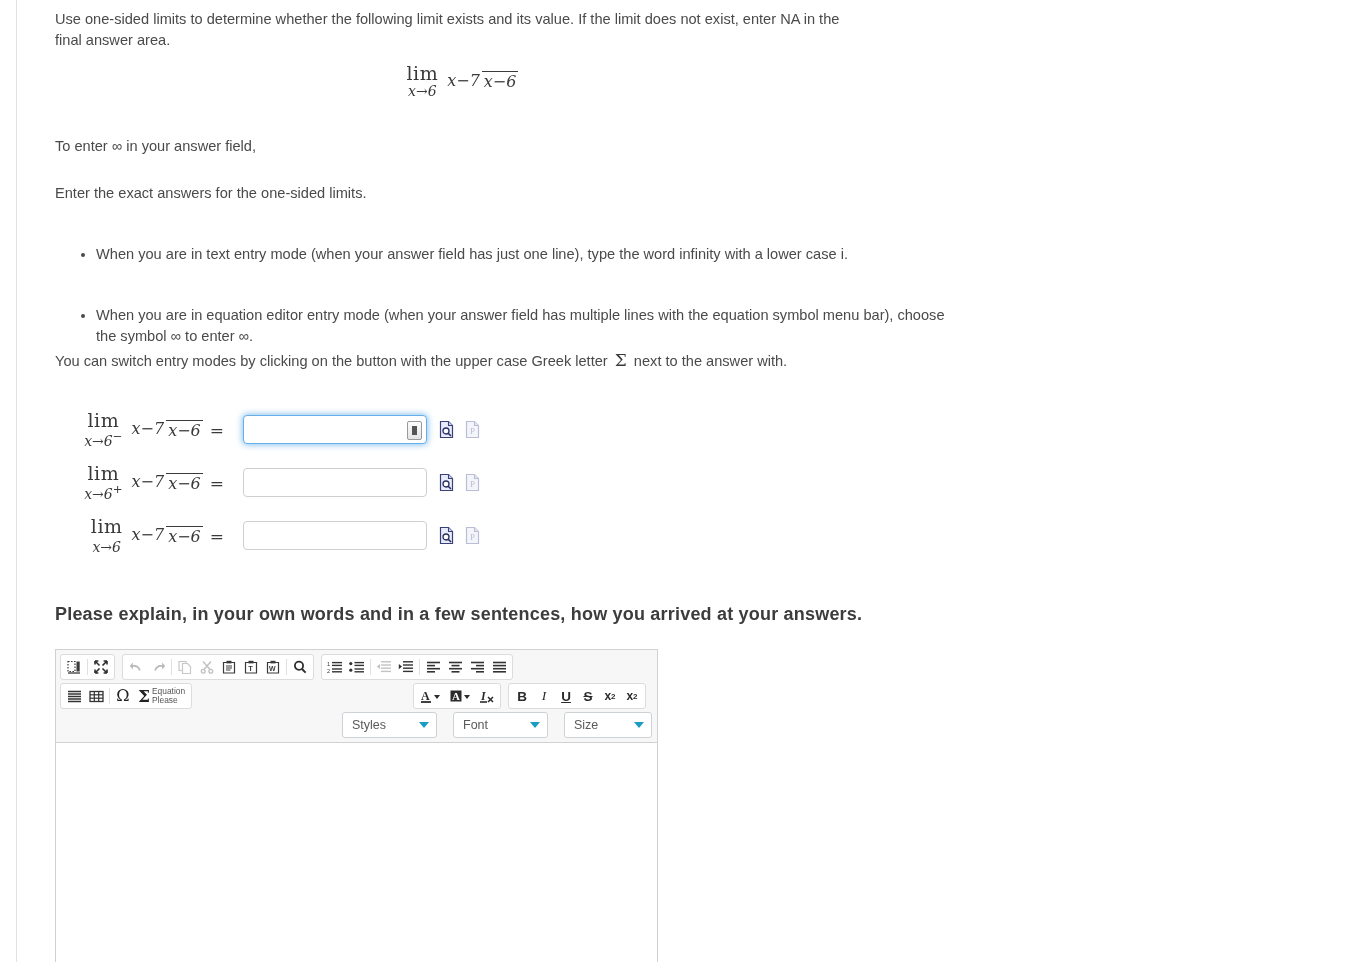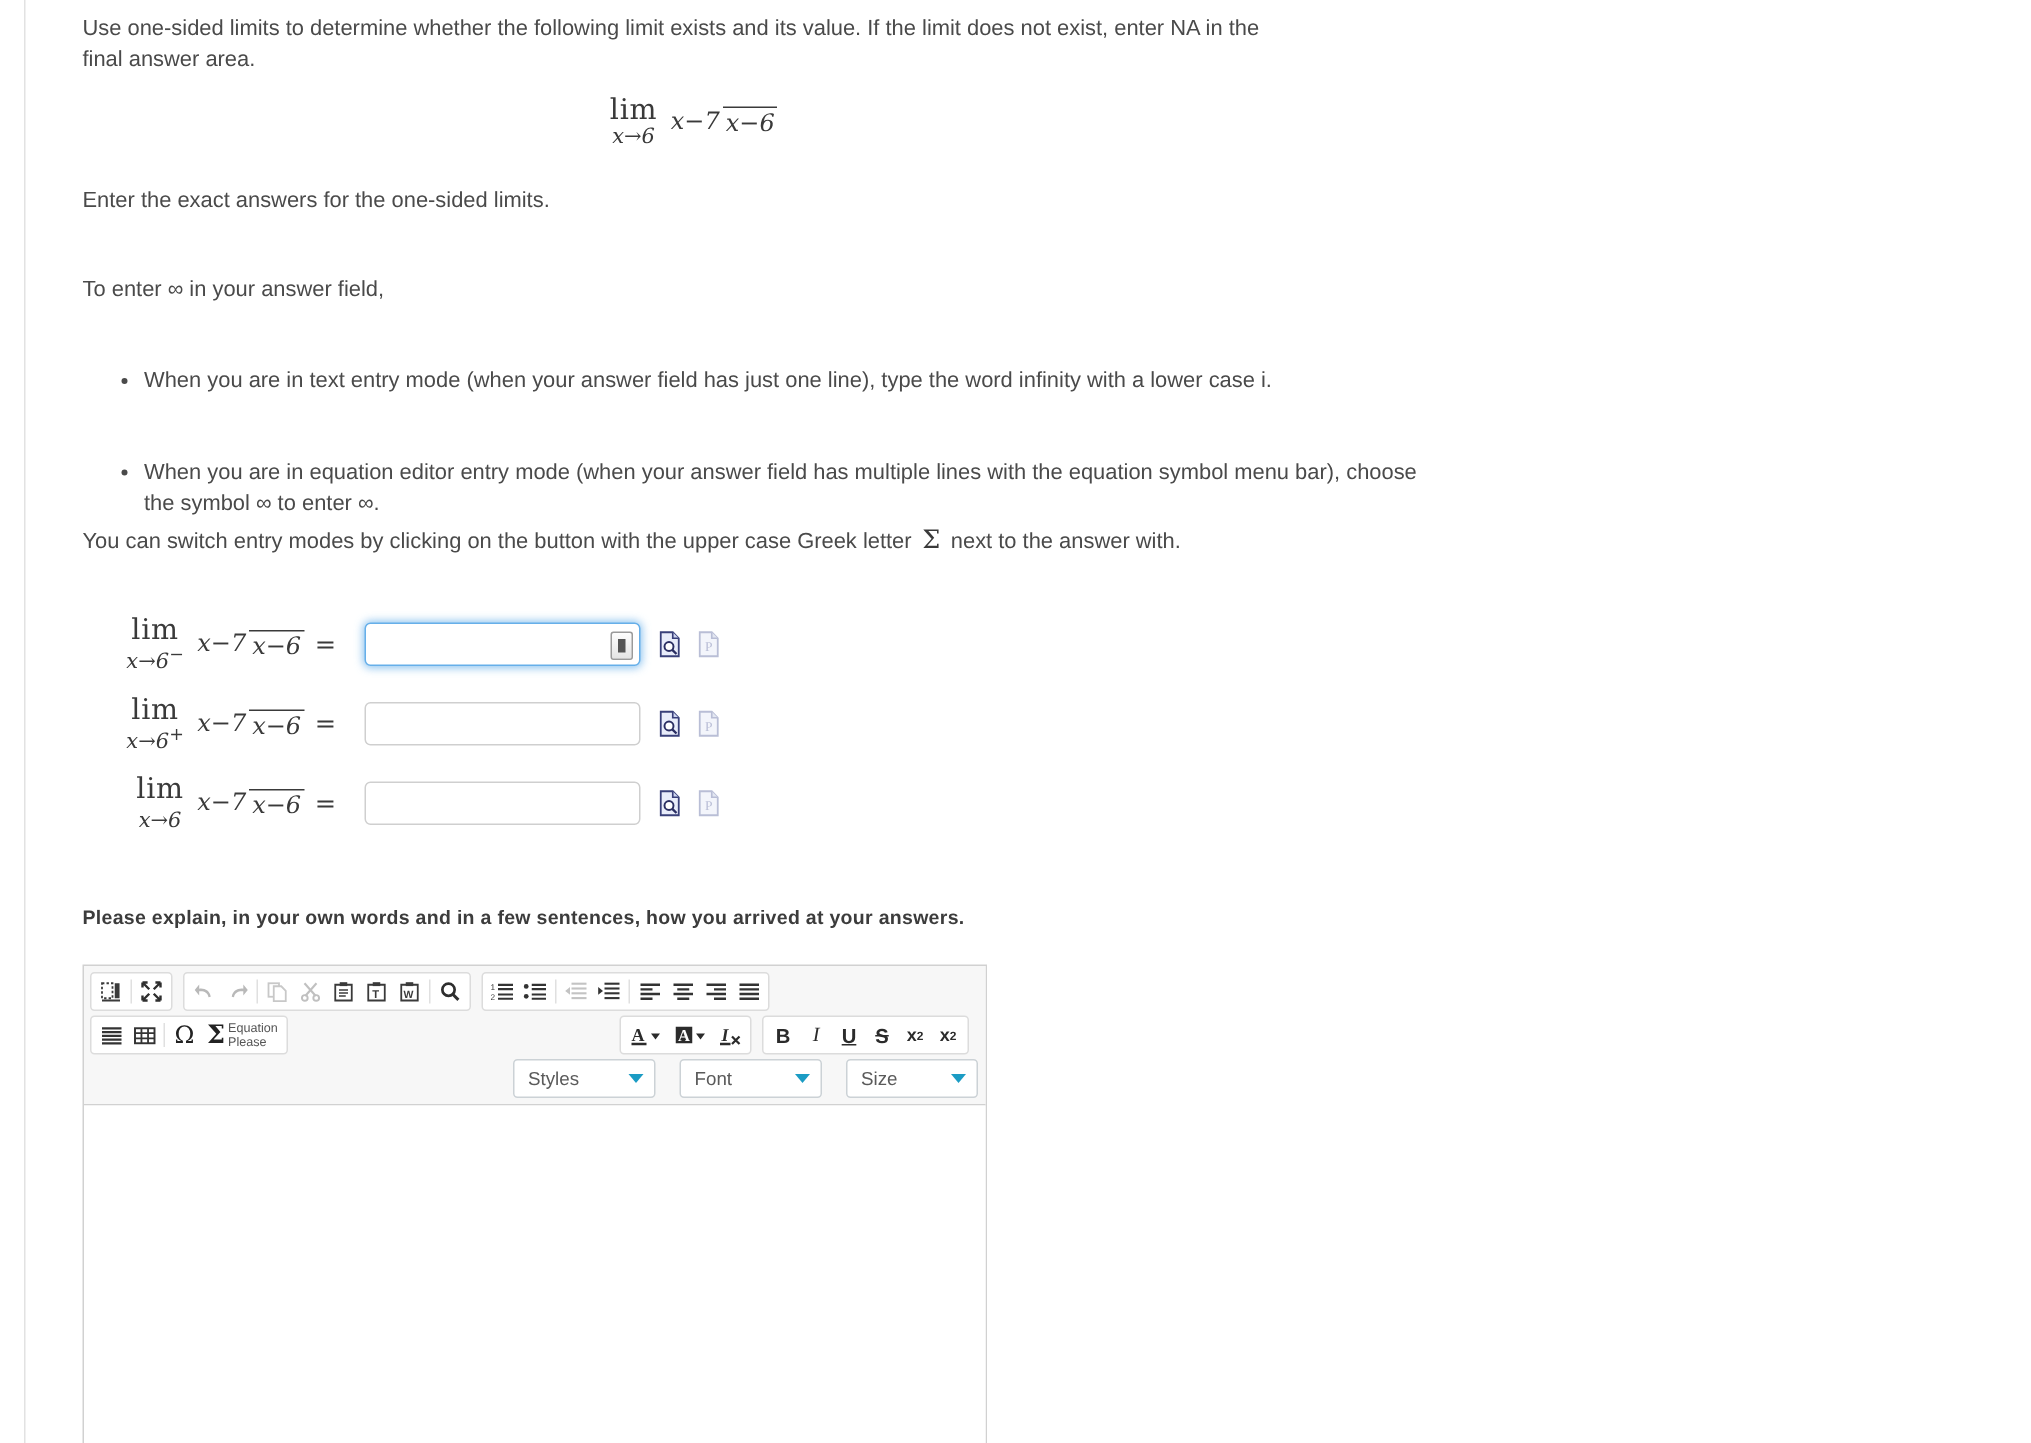--- a/index.html
+++ b/index.html
@@ -162,21 +162,21 @@
     display: inline-block;
     position: relative;
     cursor: pointer;
   }
   .icon-btn.first { margin-left: 12px; }
   .icon-btn.disabled { cursor: default; }
 
   
   .prompt-bold {
     margin-top: 42px;
-    font-size: 13px;
+    font-size: 18px;
     font-weight: bold;
     color: #3c3c3c;
     letter-spacing: .2px;
   }
 
   
   .editor {
     margin-top: 24px;
     width: 601px;
     border: 1px solid #d1d1d1;
@@ -325,23 +325,23 @@
         <span class="lim-word">lim</span>
         <span class="lim-sub">x→6</span>
       </span>
       <span class="frac">
         <span class="num">x−7</span>
         <span class="den">x−6</span>
       </span>
     </span>
   </div>
 
+  <div class="para p-toenter">To enter ∞ in your answer field,</div>
+
   <div class="para p-exact">Enter the exact answers for the one-sided limits.</div>
-
-  <div class="para p-toenter">To enter ∞ in your answer field,</div>
 
   <ul class="bullets">
     <li>When you are in text entry mode (when your answer field has just one line), type the word infinity with a lower case i.</li>
     <li>When you are in equation editor entry mode (when your answer field has multiple lines with the equation symbol menu bar), choose the symbol ∞ to enter ∞.</li>
   </ul>
 
   <div class="para p-switch">
     <span>You can switch entry modes by clicking on the button with the upper case Greek letter</span>
     <span class="mathjax" style="font-size:17px;padding:0 3px;">Σ</span>
     <span>next to the answer with.</span>

